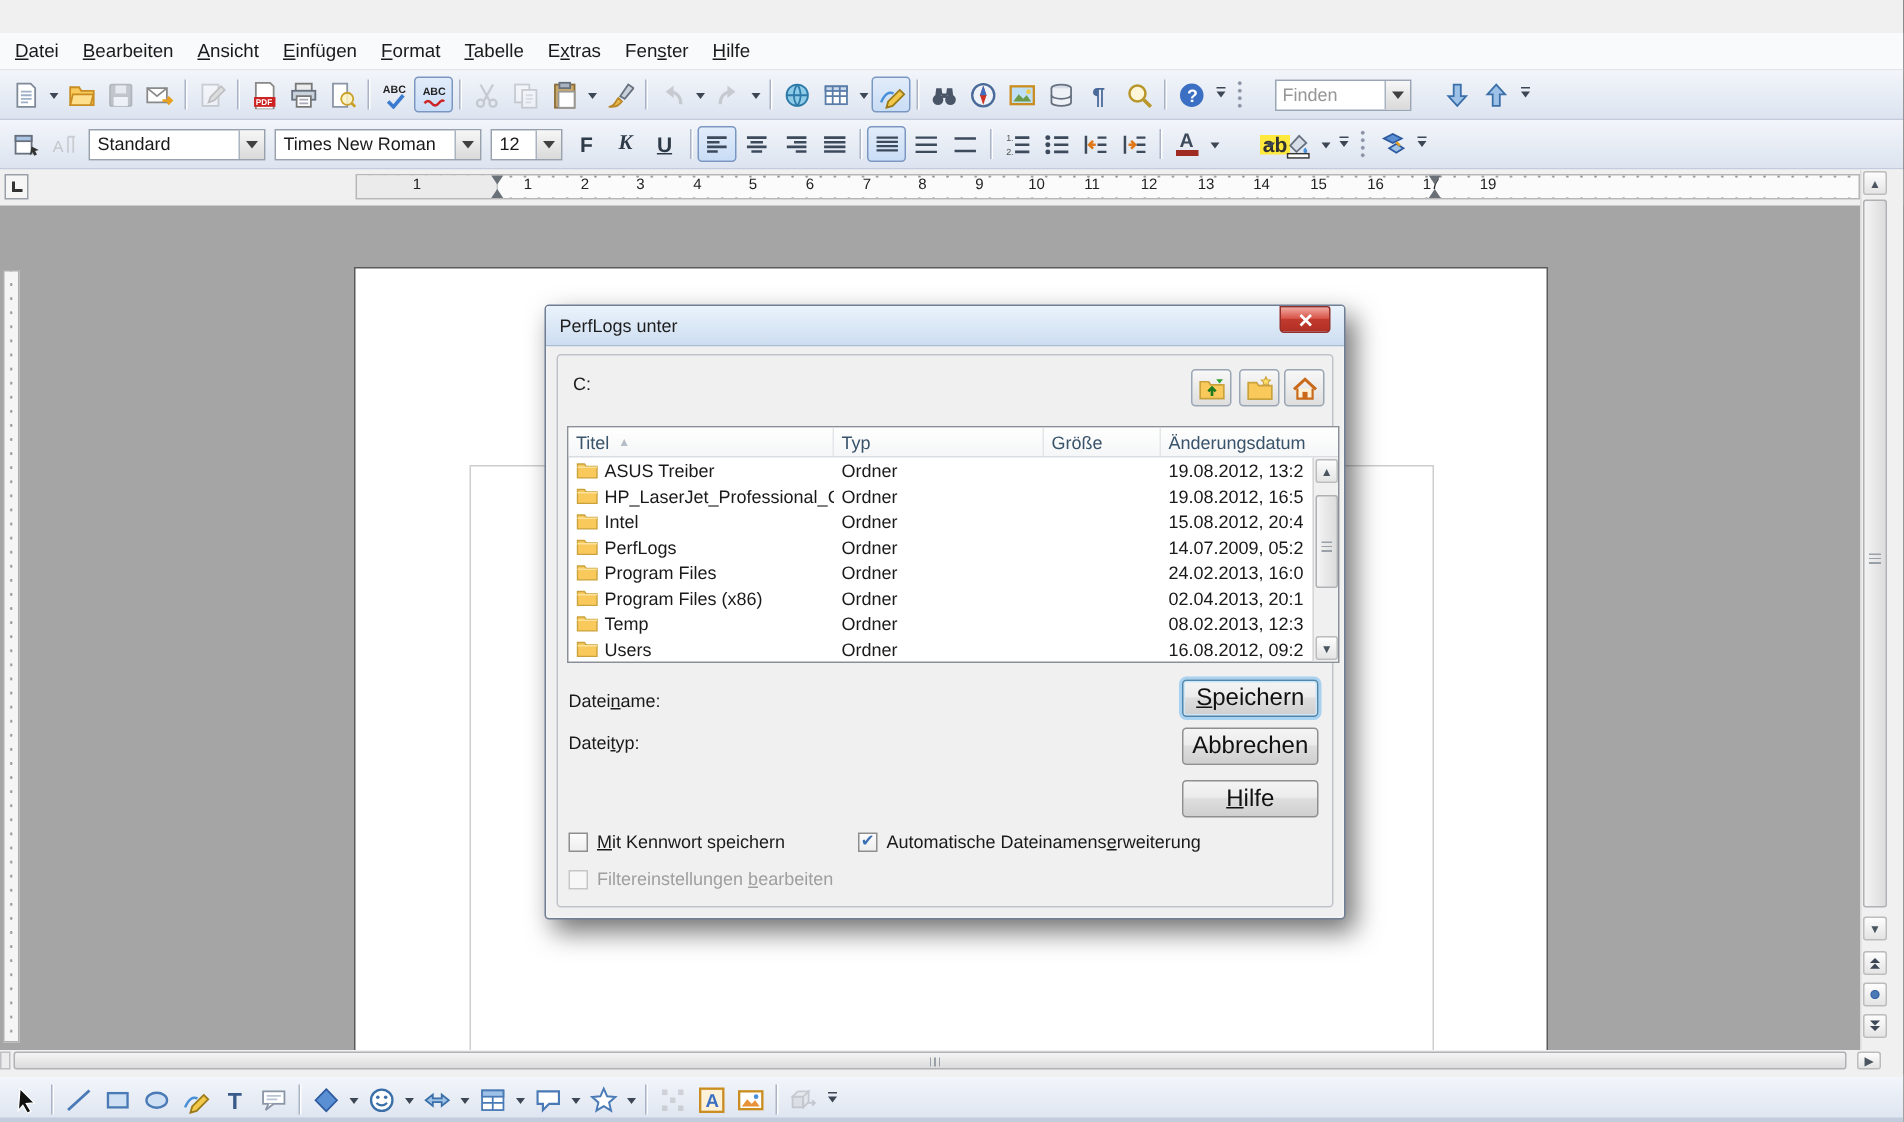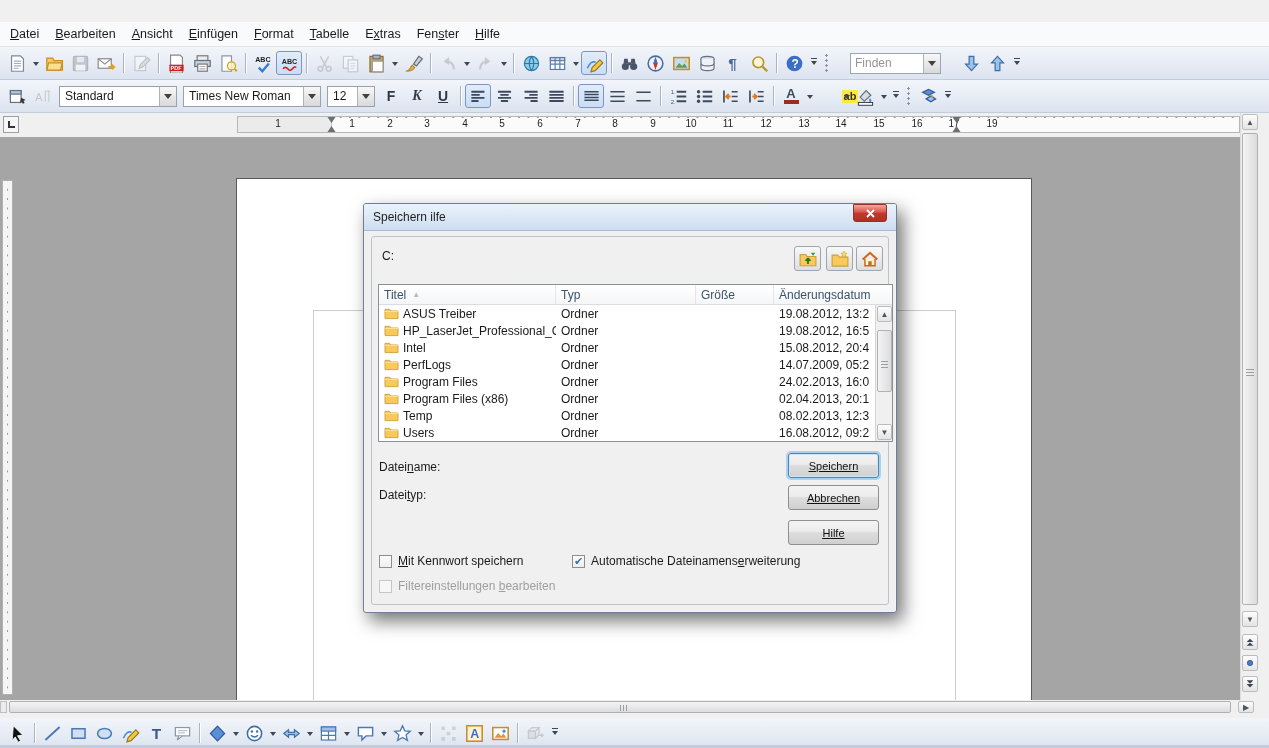--- a/index.html
+++ b/index.html
@@ -46,21 +46,21 @@
   .tcombo{display:flex;align-items:center;height:21px;background:#fff;border:1px solid #98a2ae;margin:0 3px;flex:none;}
   .tcombo .tval{font-size:12px;padding:0 5px;flex:1;white-space:nowrap;overflow:hidden;}
   .dd{width:17px;height:100%;border-left:1px solid #aab4c0;background:linear-gradient(#f7f7f7,#d9d9d9);
     display:flex;align-items:center;justify-content:center;flex:none;}
   .dd::after{content:"";border:4px solid transparent;border-top:5px solid #404040;margin-top:5px;}
   .fmt-letter{font-size:14px;font-weight:bold;color:#2e3a48;}
   .fmt-letter.it{font-style:italic;font-family:"Liberation Serif",serif;}
   .fmt-letter.un{text-decoration:underline;}
   .fc-a{font-size:13px;font-weight:bold;color:#3c4a5c;line-height:10px;display:block;text-align:center;}
   .fc-bar{display:block;width:15px;height:4px;margin:1px auto 0;}
-  .hl-ab{font-size:11px;font-weight:bold;color:#333;background:#ffe93c;padding:0 2px;line-height:13px;margin-left:44px;}
+  .hl-ab{font-size:14px;font-weight:bold;color:#333;background:#ffe93c;padding:0 2px;line-height:13px;margin-left:44px;}
   .find-combo{display:flex;height:21px;background:#fff;border:1px solid #9aa6b6;margin:0 17px;}
   .find-combo input{border:0;outline:none;width:72px;font:12px "Liberation Sans",sans-serif;padding:0 4px;color:#444;background:transparent;}
   .find-combo input::placeholder{color:#969696;}
 
   
   .rulerrow{position:absolute;left:0;top:113px;width:100%;height:24px;background:#f0f0f0;}
   .tabsel{position:absolute;left:3px;top:3px;width:16px;height:17px;border:1px solid #9aa0a8;background:#f6f6f6;}
   .tabsel i{position:absolute;left:4px;top:4px;width:7px;height:7px;border-left:2px solid #333;border-bottom:2px solid #333;}
   .hruler{position:absolute;left:237px;top:3px;width:1003px;height:17px;background:#fbfbfb;border:1px solid #b6b6b6;
     background-image:radial-gradient(circle,#9a9a9a .8px,transparent 1px);background-size:9.4px 100%;background-position:4px 8px;}
@@ -129,22 +129,22 @@
   .fl-scroll .sbtn{width:15px;}
   .flthumb{position:absolute;left:1px;top:25px;width:15px;height:62px;border:1px solid #b0b0b5;border-radius:2px;
     background:linear-gradient(90deg,#f4f4f4,#dcdcdc);}
   .flthumb::after{content:"";position:absolute;left:3px;top:50%;width:7px;height:7px;
     background:repeating-linear-gradient(#9aa0a8 0 1px,transparent 1px 3px);}
 
   .dlg-label{position:absolute;font-size:12px;}
   .dcombo{position:absolute;height:22px;background:#fff;border:1px solid #8a98a8;display:flex;align-items:center;}
   .dval{flex:1;font-size:12px;padding:0 3px;white-space:nowrap;overflow:hidden;}
   .selhl{background:#3399ff;color:#fff;padding:1px 2px;}
-  .pbtn{position:absolute;width:91px;height:25px;border:1px solid #8e8f8f;border-radius:3px;font-size:11px;color:#111;
-    background:linear-gradient(#f4f4f4,#ececec 45%,#dedede 50%,#cfcfcf);text-decoration:underline;}
+  .pbtn{position:absolute;width:91px;height:25px;border:1px solid #8e8f8f;border-radius:3px;font-size:16px;color:#111;
+    background:linear-gradient(#f4f4f4,#ececec 45%,#dedede 50%,#cfcfcf);}
   .pbtn.default{border-color:#4e86ad;box-shadow:0 0 0 2px rgba(120,190,240,.6),inset 0 0 0 1px #cde6f7;}
   .cb-row{position:absolute;display:flex;align-items:center;gap:6px;}
   .cb{width:13px;height:13px;border:1px solid #8e8e8e;background:linear-gradient(#fcfcfc,#eee);
     display:flex;align-items:center;justify-content:center;font-size:11px;line-height:11px;color:#3d6fb4;flex:none;}
   .cb.checked::after{content:"✔";}
   .cb-row.disabled .cb{border-color:#c6c6c6;background:#f7f7f7;}
   .cb-row.disabled .cb-label{color:#9f9f9f;}
   .cb-label{font-size:12px;}
 </style>
 </head>
@@ -901,21 +901,21 @@
     <button class="tbtn dis">
         <svg class="ic">
           <use href="#s-extrude"></use>
         </svg>
       </button>
     <button class="more"></button>
   </div>
 
   <div class="dialog">
     <div class="dlg-titlebar">
-      <span class="dlg-title">Speichern ilfe</span>
+      <span class="dlg-title">PerfLogs unter</span>
       <button class="dlg-close">
           <svg style="width:11px;height:11px">
             <use href="#s-xw"></use>
           </svg>
         </button>
     </div>
     <div class="dlg-frame"></div>
 
     <span class="dlg-path">C:</span>
     <button class="navbtn" style="left:430px">

